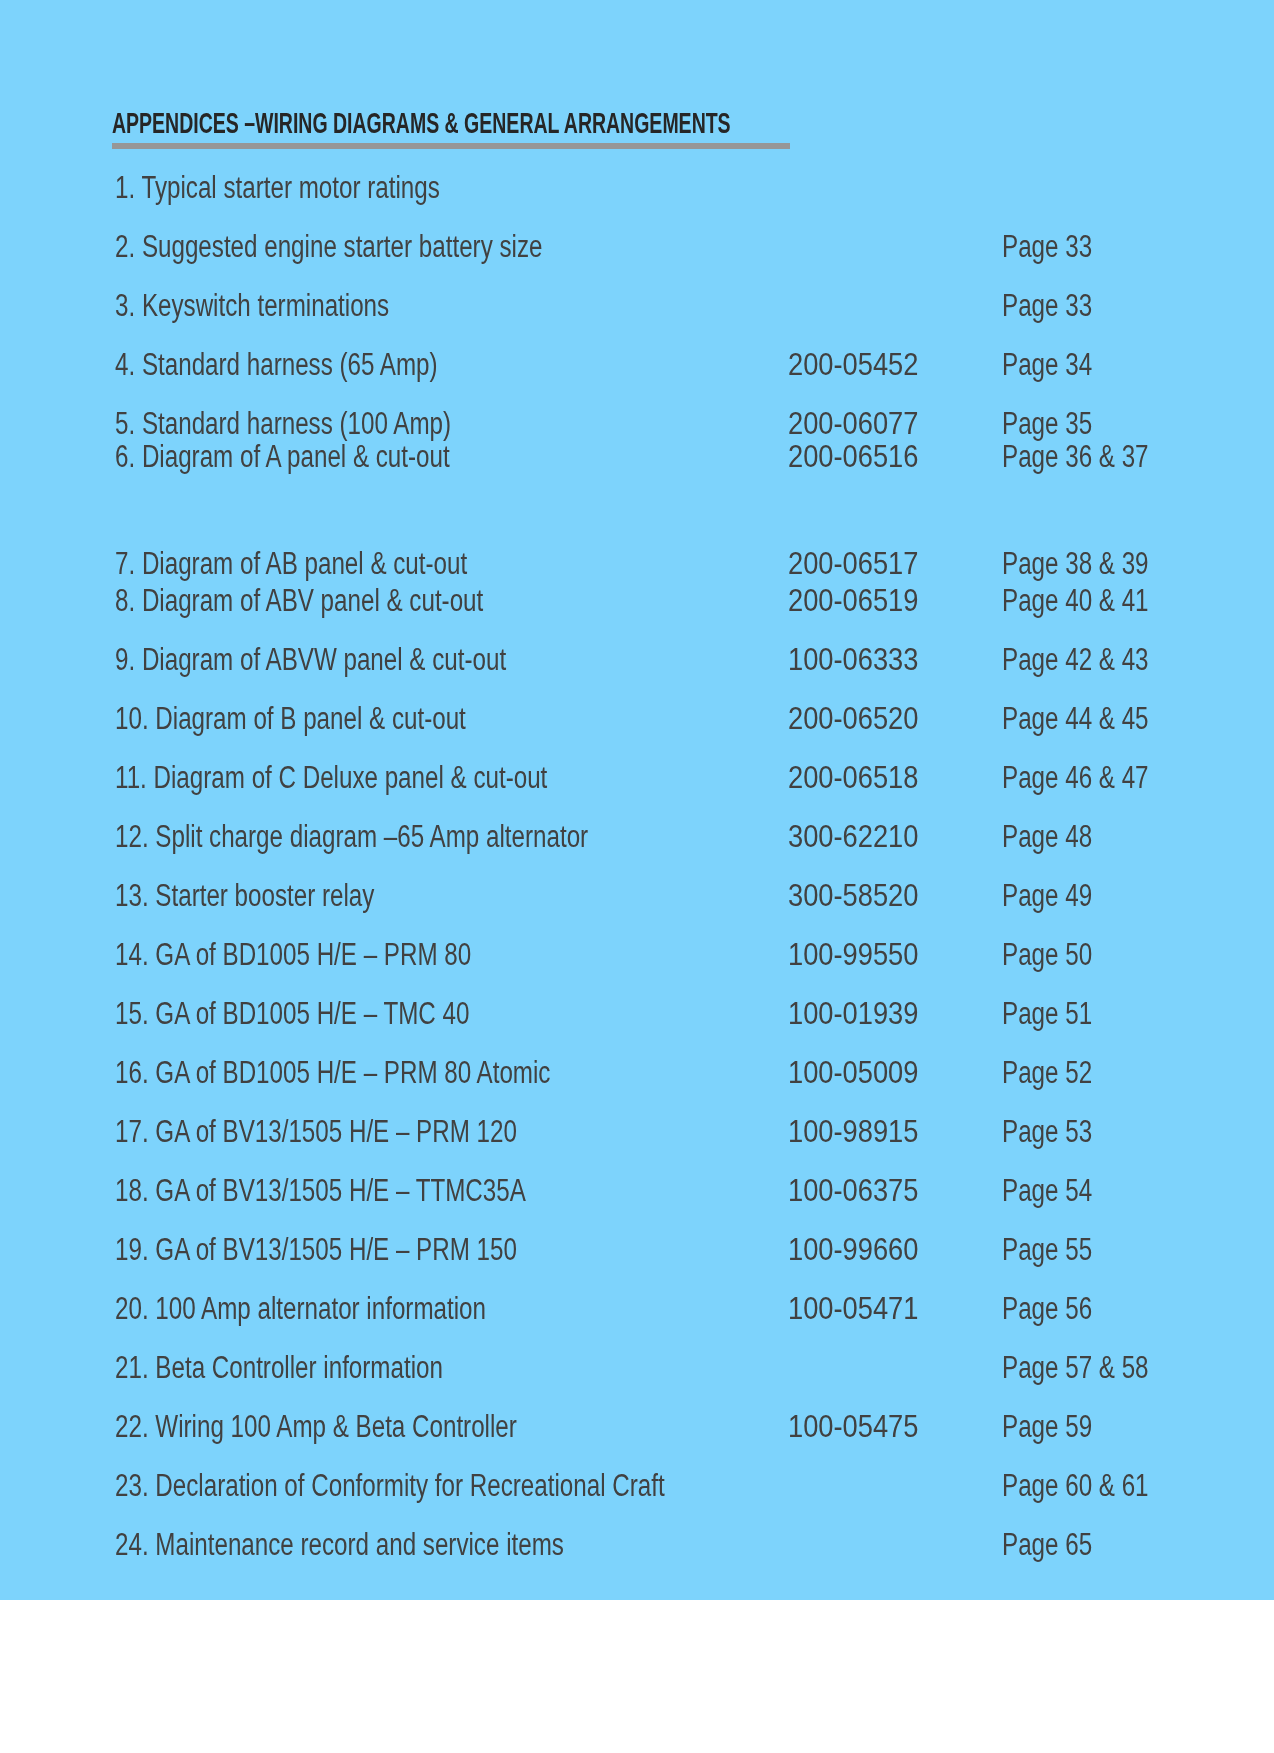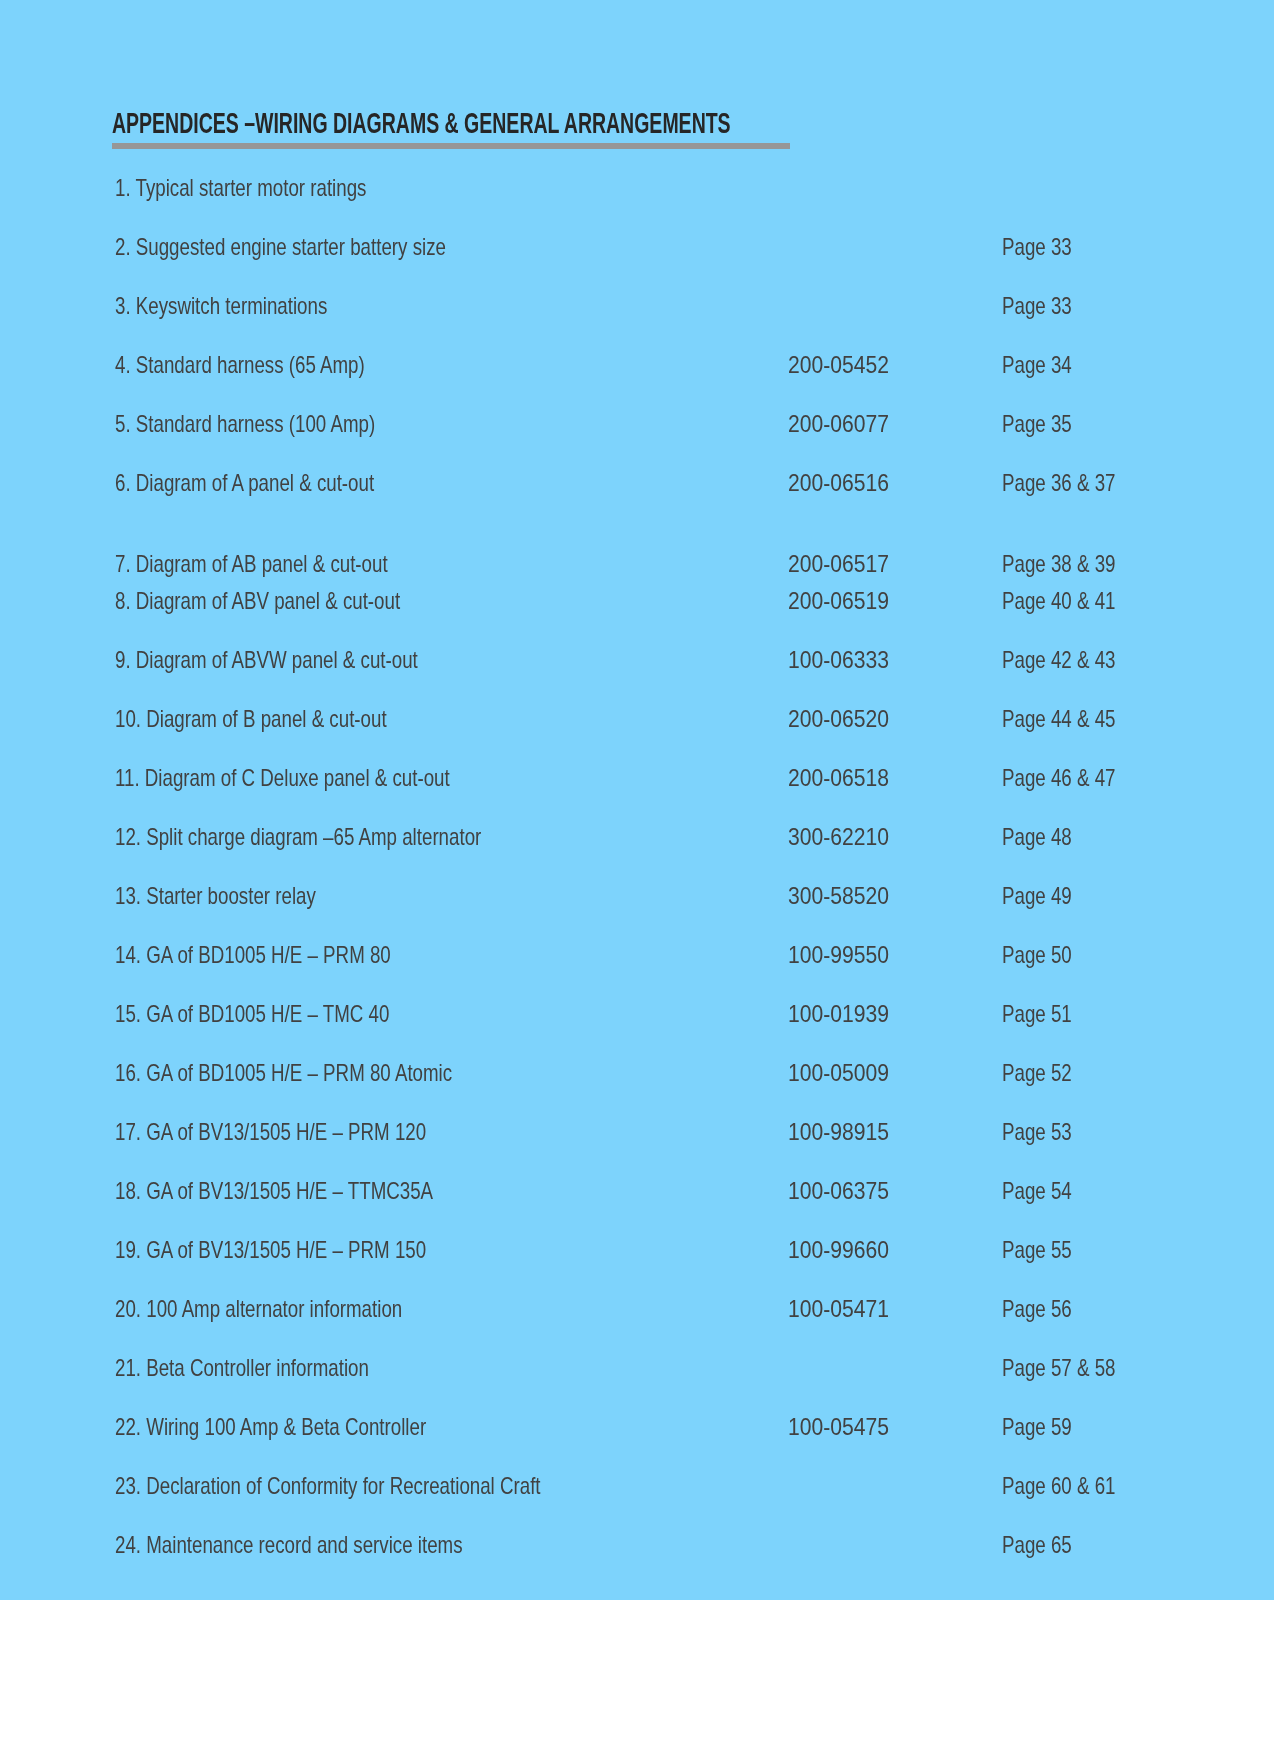--- a/index.html
+++ b/index.html
@@ -45,21 +45,21 @@
     left: 0;
     top: 0;
     width: 100%;
     height: 100%;
   }
   .toc-row {
     position: absolute;
     left: 0;
     width: 100%;
     height: 24px;
-    font-size: 24px;
+    font-size: 31px;
     line-height: 24px;
     color: #414141;
   }
   .col {
     position: absolute;
     top: 0;
     white-space: nowrap;
     display: inline-block;
     transform-origin: left center;
   }
@@ -121,21 +121,21 @@
       <div class="toc-row" style="top: 353px; padding-left: 20px;">
     <span class="col col-label">4. Standard harness (65 Amp)</span>
     <span class="col col-part">200-05452</span>
     <span class="col col-page">Page 34</span>
   </div>
       <div class="toc-row" style="top: 412px;">
     <span class="col col-label">5. Standard harness (100 Amp)</span>
     <span class="col col-part">200-06077</span>
     <span class="col col-page">Page 35</span>
   </div>
-      <div class="toc-row" style="top: 471px;">
+      <div class="toc-row" style="top: 445px;">
     <span class="col col-label">6. Diagram of A panel &amp; cut-out</span>
     <span class="col col-part">200-06516</span>
     <span class="col col-page">Page 36 &amp; 37</span>
   </div>
       <div class="toc-row" style="top: 552px; padding-left: 16px;">
     <span class="col col-label">7. Diagram of AB panel &amp; cut-out</span>
     <span class="col col-part">200-06517</span>
     <span class="col col-page">Page 38 &amp; 39</span>
   </div>
       <div class="toc-row" style="top: 589px;">

